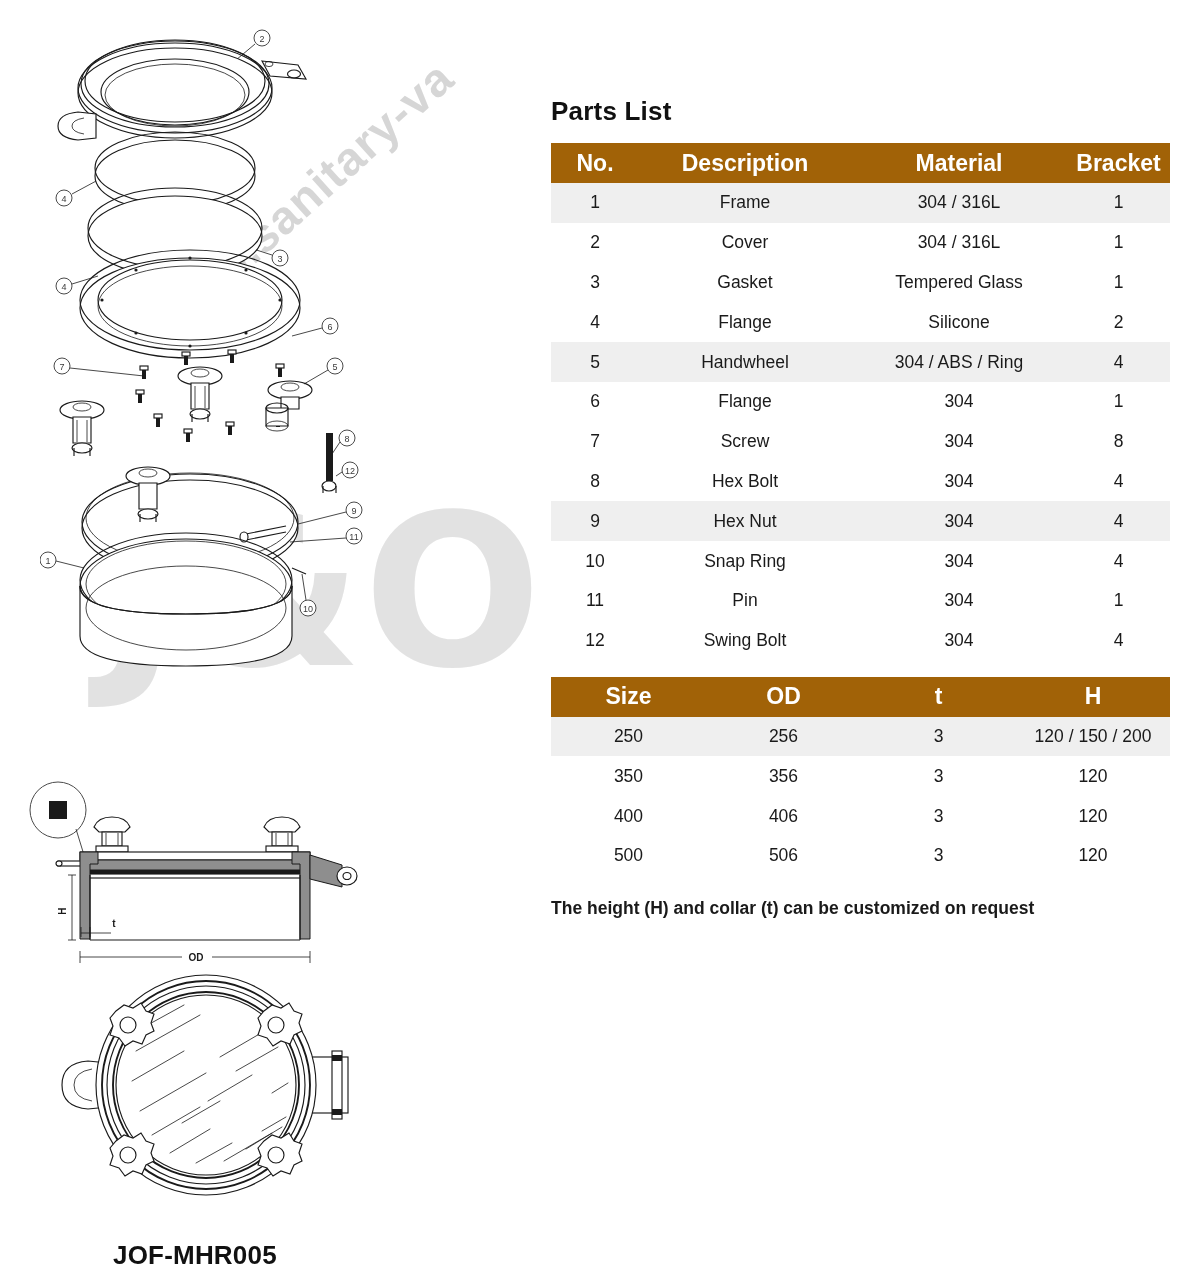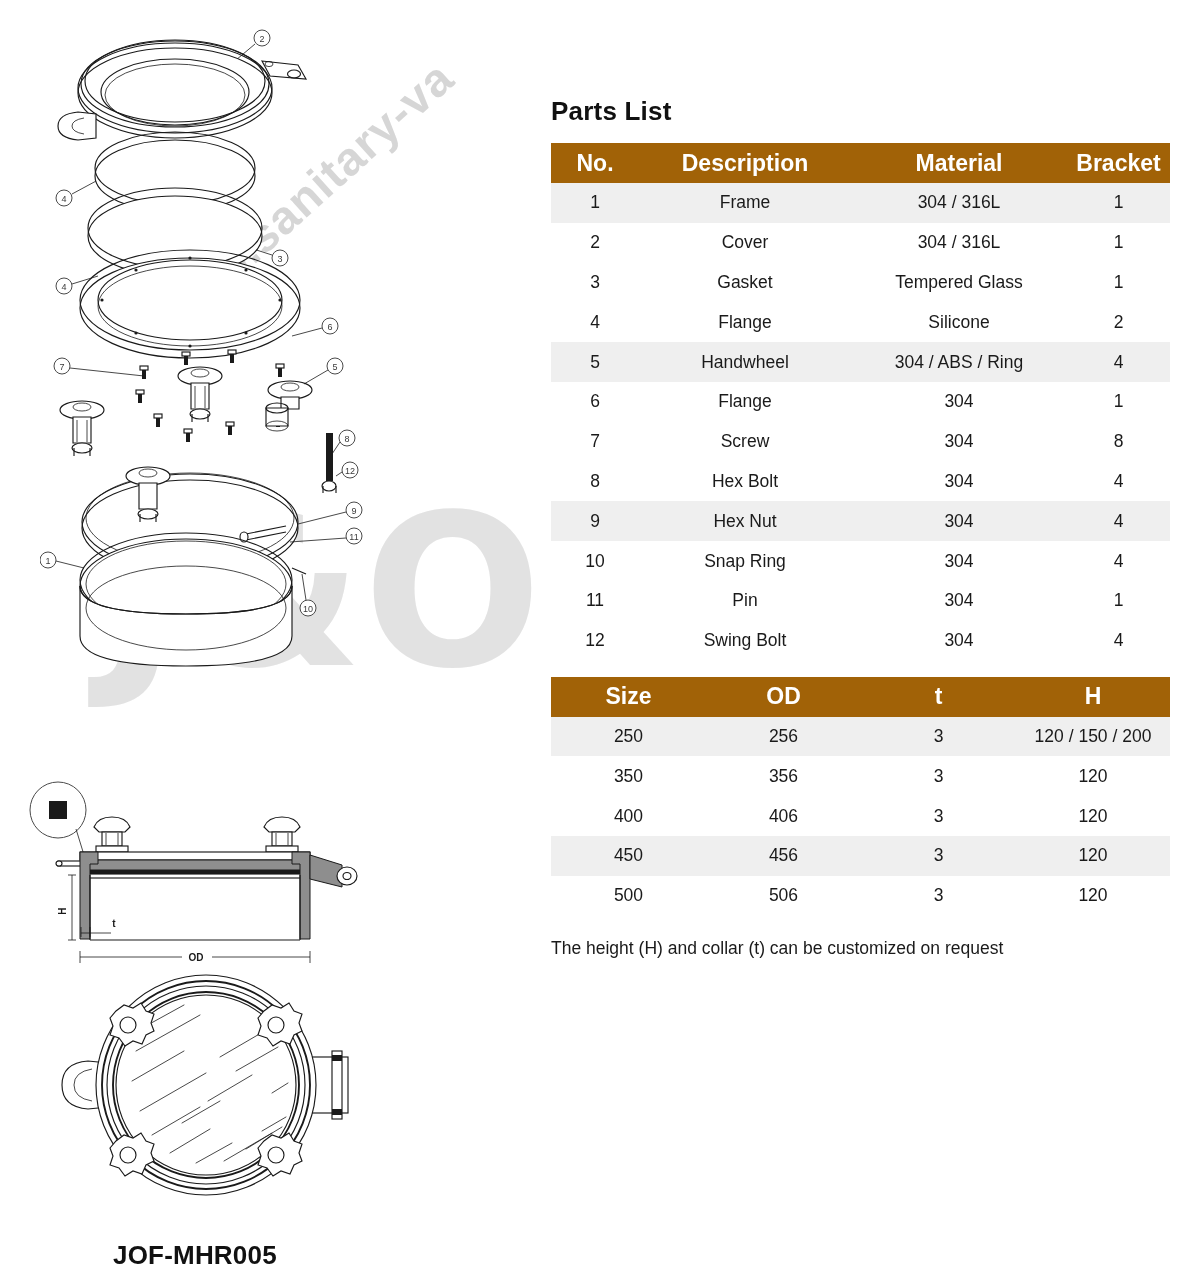--- a/index.html
+++ b/index.html
@@ -144,20 +144,21 @@
   
   #dims-table col.c-size { width: 155px; }
   #dims-table col.c-od   { width: 155px; }
   #dims-table col.c-t    { width: 155px; }
   #dims-table col.c-h    { width: 154px; }
 
   #dims-note {
     margin-top: 22px;
     font-size: 17.5px;
     color: #1a1a1a;
+    font-weight: bold;
   }
 
   svg { display: block; }
   .ln   { fill: none; stroke: #1a1a1a; stroke-width: 1.15; }
   .ln-t { fill: none; stroke: #1a1a1a; stroke-width: .8; }
   .ln-h { fill: none; stroke: #1a1a1a; stroke-width: 1.9; }
   .fill-w { fill: #ffffff; stroke: #1a1a1a; stroke-width: 1.15; }
   .fill-k { fill: #1a1a1a; stroke: none; }
   .hatch-g { fill: #8e8e8e; stroke: #1a1a1a; stroke-width: 1; }
   .callout-c { fill: #ffffff; stroke: #4a4a4a; stroke-width: 1; }
@@ -663,26 +664,20 @@
         <td>356</td>
         <td>3</td>
         <td>120</td>
       </tr>
       <tr>
         <td>400</td>
         <td>406</td>
         <td>3</td>
         <td>120</td>
       </tr>
-      <tr class="shaded">
-        <td>450</td>
-        <td>456</td>
-        <td>3</td>
-        <td>120</td>
-      </tr>
       <tr>
         <td>500</td>
         <td>506</td>
         <td>3</td>
         <td>120</td>
       </tr>
     </tbody>
   </table>
 
   <div id="dims-note">The height (H) and collar (t) can be customized on request</div>

